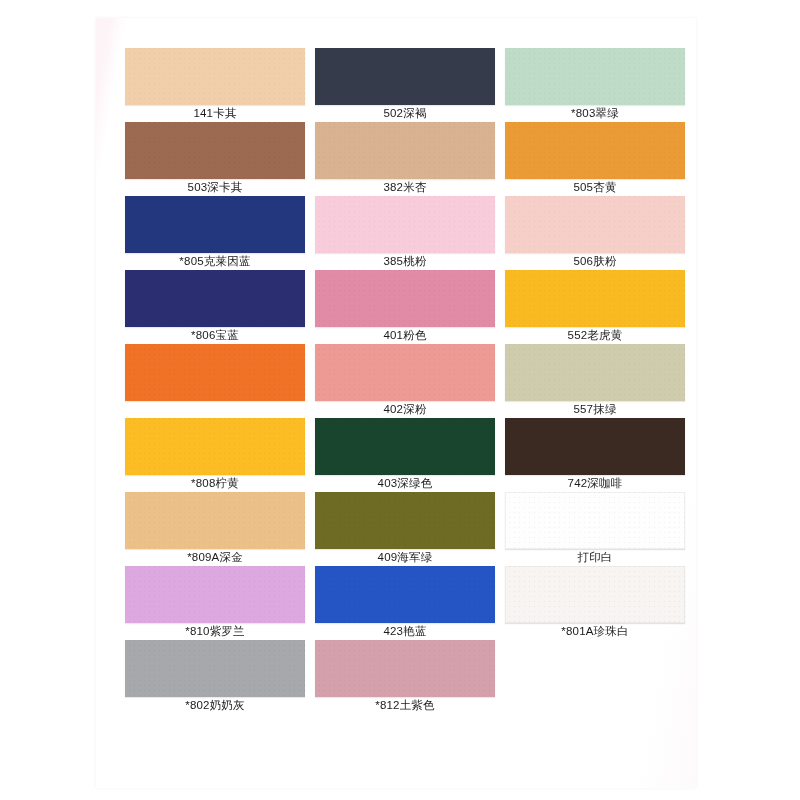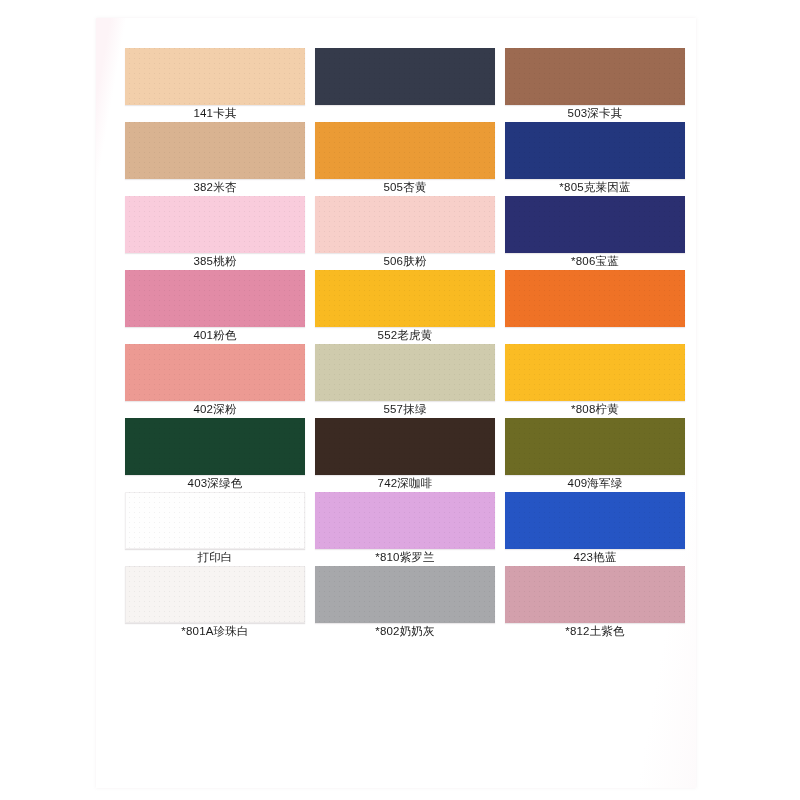--- a/index.html
+++ b/index.html
@@ -95,20 +95,25 @@
 
 <div id="card">
   <div id="paper"></div>
   <div id="grid">
       <div class="cell">
         <div class="swatch" style="background: rgb(242, 207, 171);"></div>
         <div class="label">141卡其</div>
       </div>
       <div class="cell">
         <div class="swatch" style="background: rgb(53, 59, 75);"></div>
+        <div class="label">502深褐</div>
+      </div>
+      <div class="cell">
+        <div class="swatch" style="background: rgb(191, 220, 200);"></div>
+        <div class="label">*803翠绿</div>
       </div>
       <div class="cell">
         <div class="swatch" style="background: rgb(156, 106, 81);"></div>
         <div class="label">503深卡其</div>
       </div>
       <div class="cell">
         <div class="swatch" style="background: rgb(217, 179, 145);"></div>
         <div class="label">382米杏</div>
       </div>
       <div class="cell">
@@ -156,20 +161,24 @@
       </div>
       <div class="cell">
         <div class="swatch" style="background: rgb(25, 69, 47);"></div>
         <div class="label">403深绿色</div>
       </div>
       <div class="cell">
         <div class="swatch" style="background: rgb(59, 42, 34);"></div>
         <div class="label">742深咖啡</div>
       </div>
       <div class="cell">
+        <div class="swatch" style="background: rgb(235, 193, 137);"></div>
+        <div class="label">*809A深金</div>
+      </div>
+      <div class="cell">
         <div class="swatch" style="background: rgb(109, 107, 36);"></div>
         <div class="label">409海军绿</div>
       </div>
       <div class="cell">
         <div class="swatch pale" style="background: rgb(254, 254, 254);"></div>
         <div class="label">打印白</div>
       </div>
       <div class="cell">
         <div class="swatch" style="background: rgb(221, 167, 224);"></div>
         <div class="label">*810紫罗兰</div>

